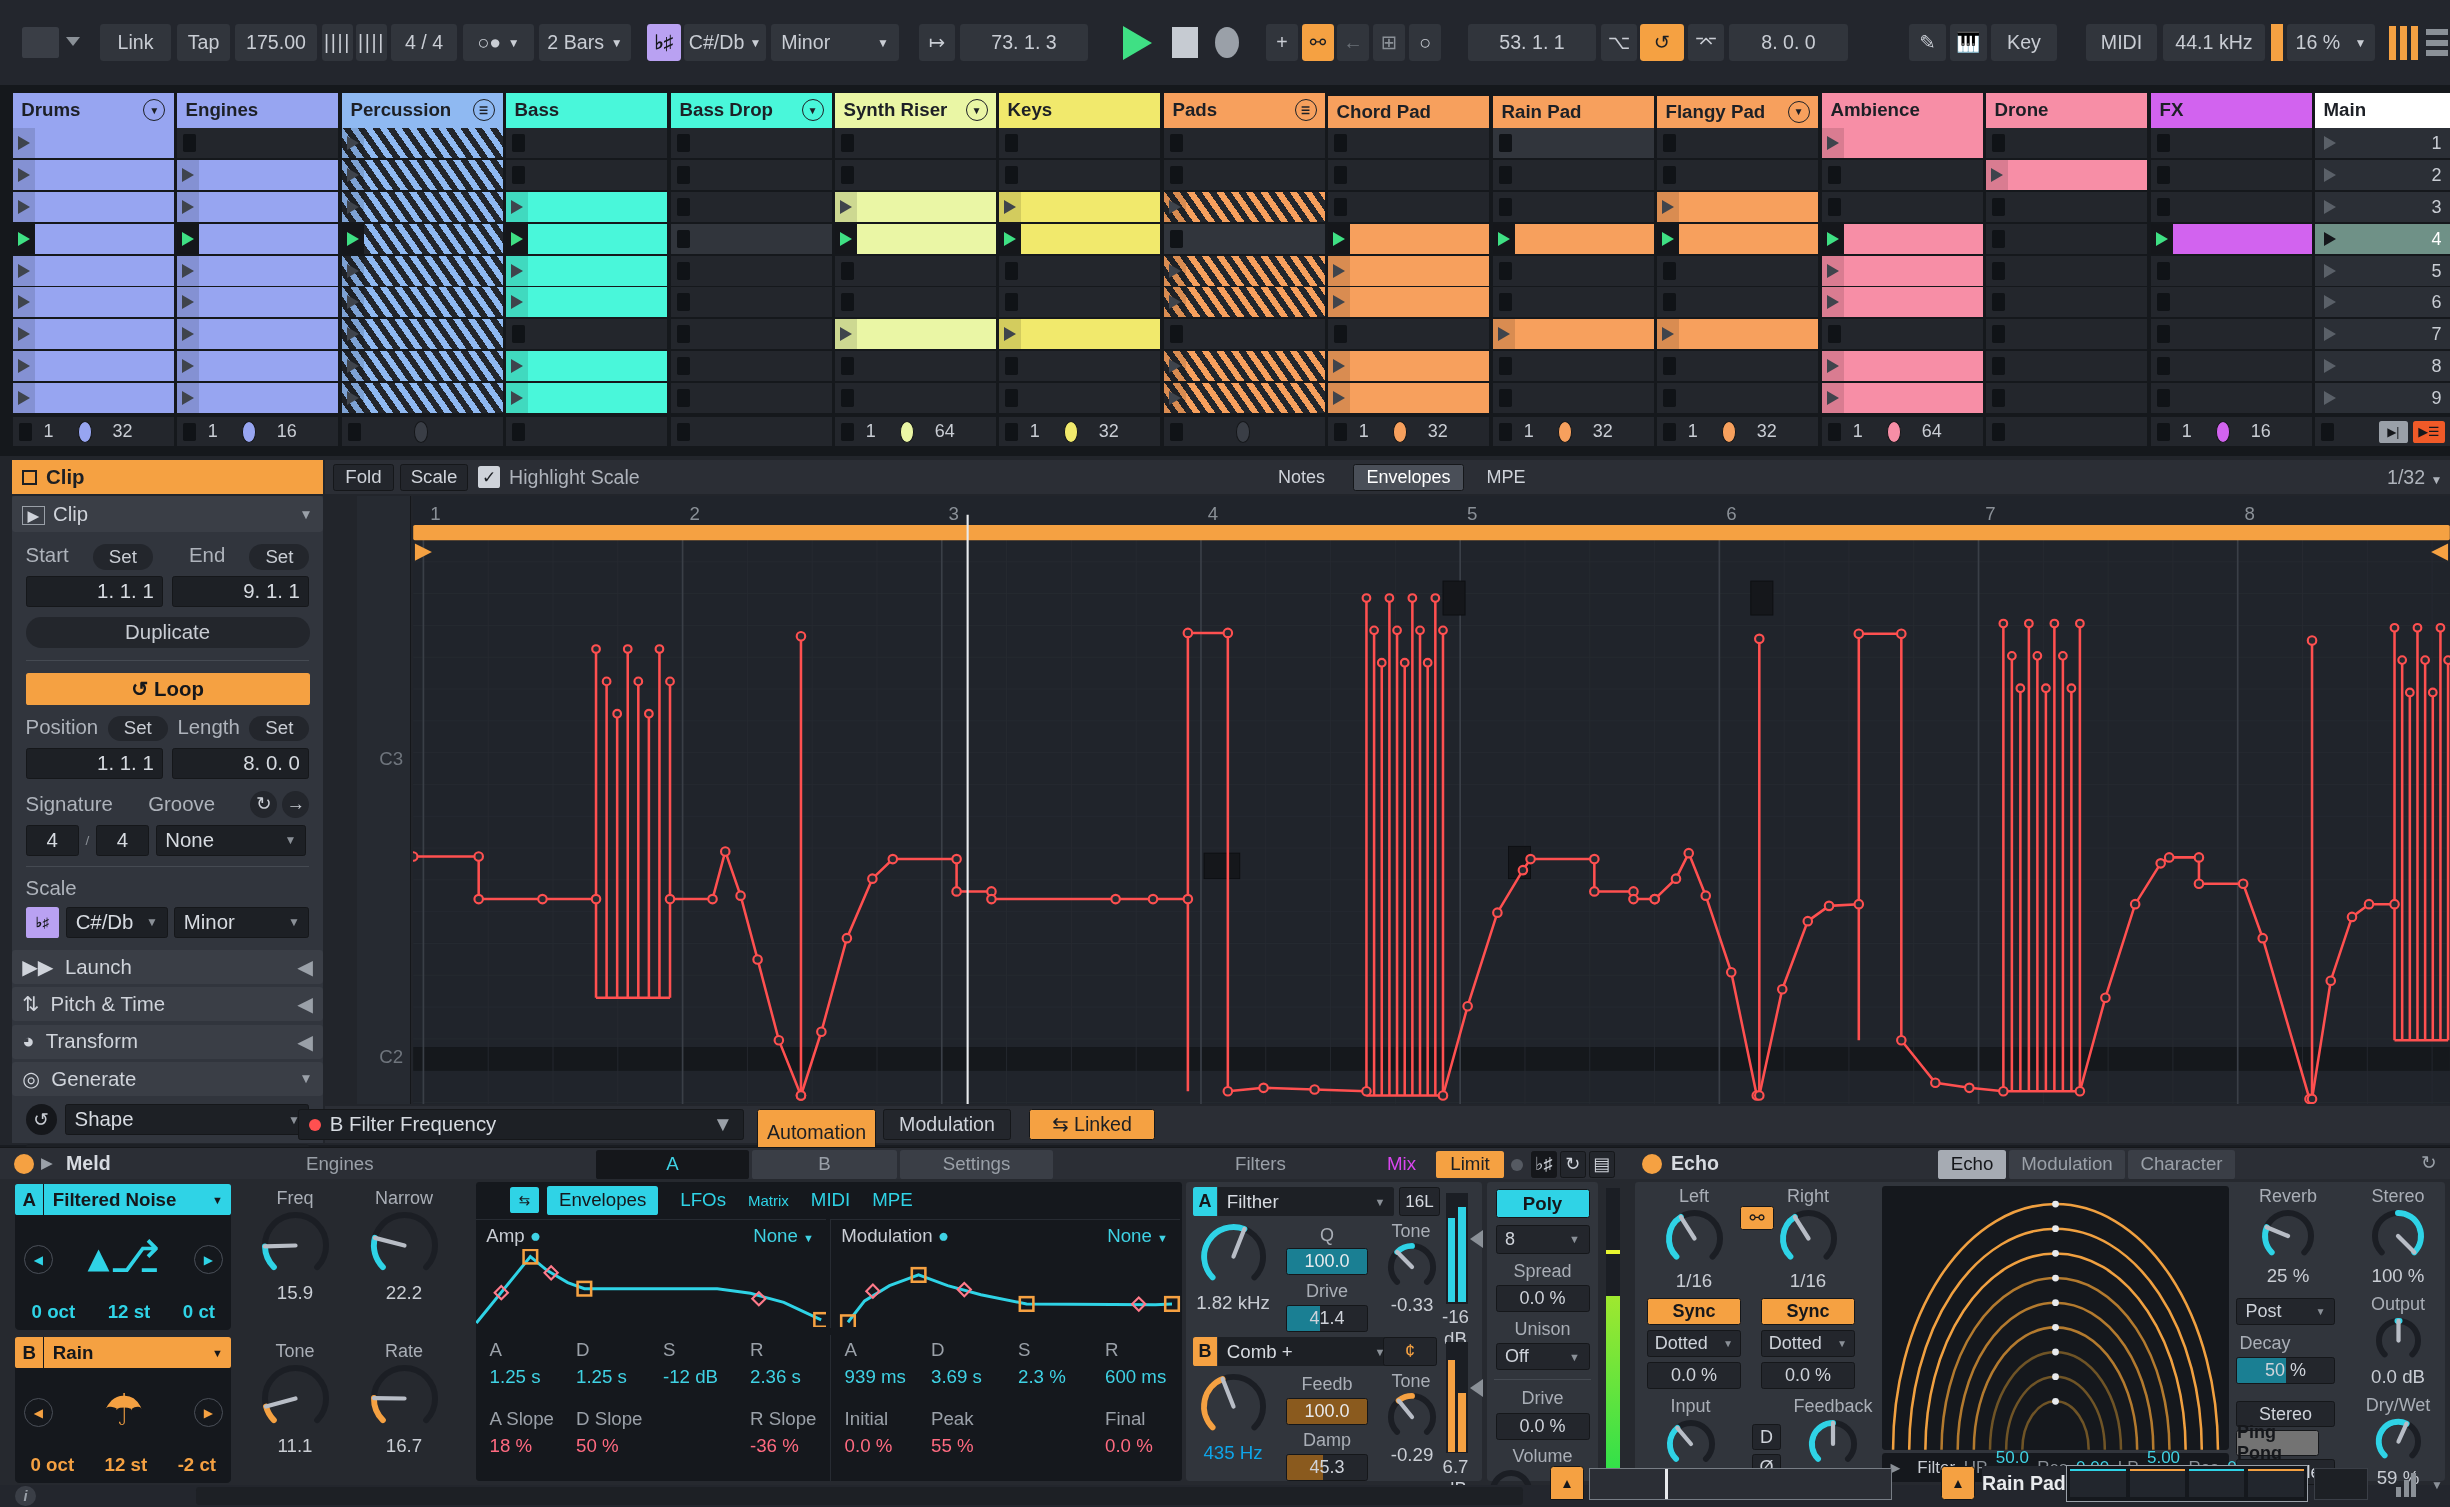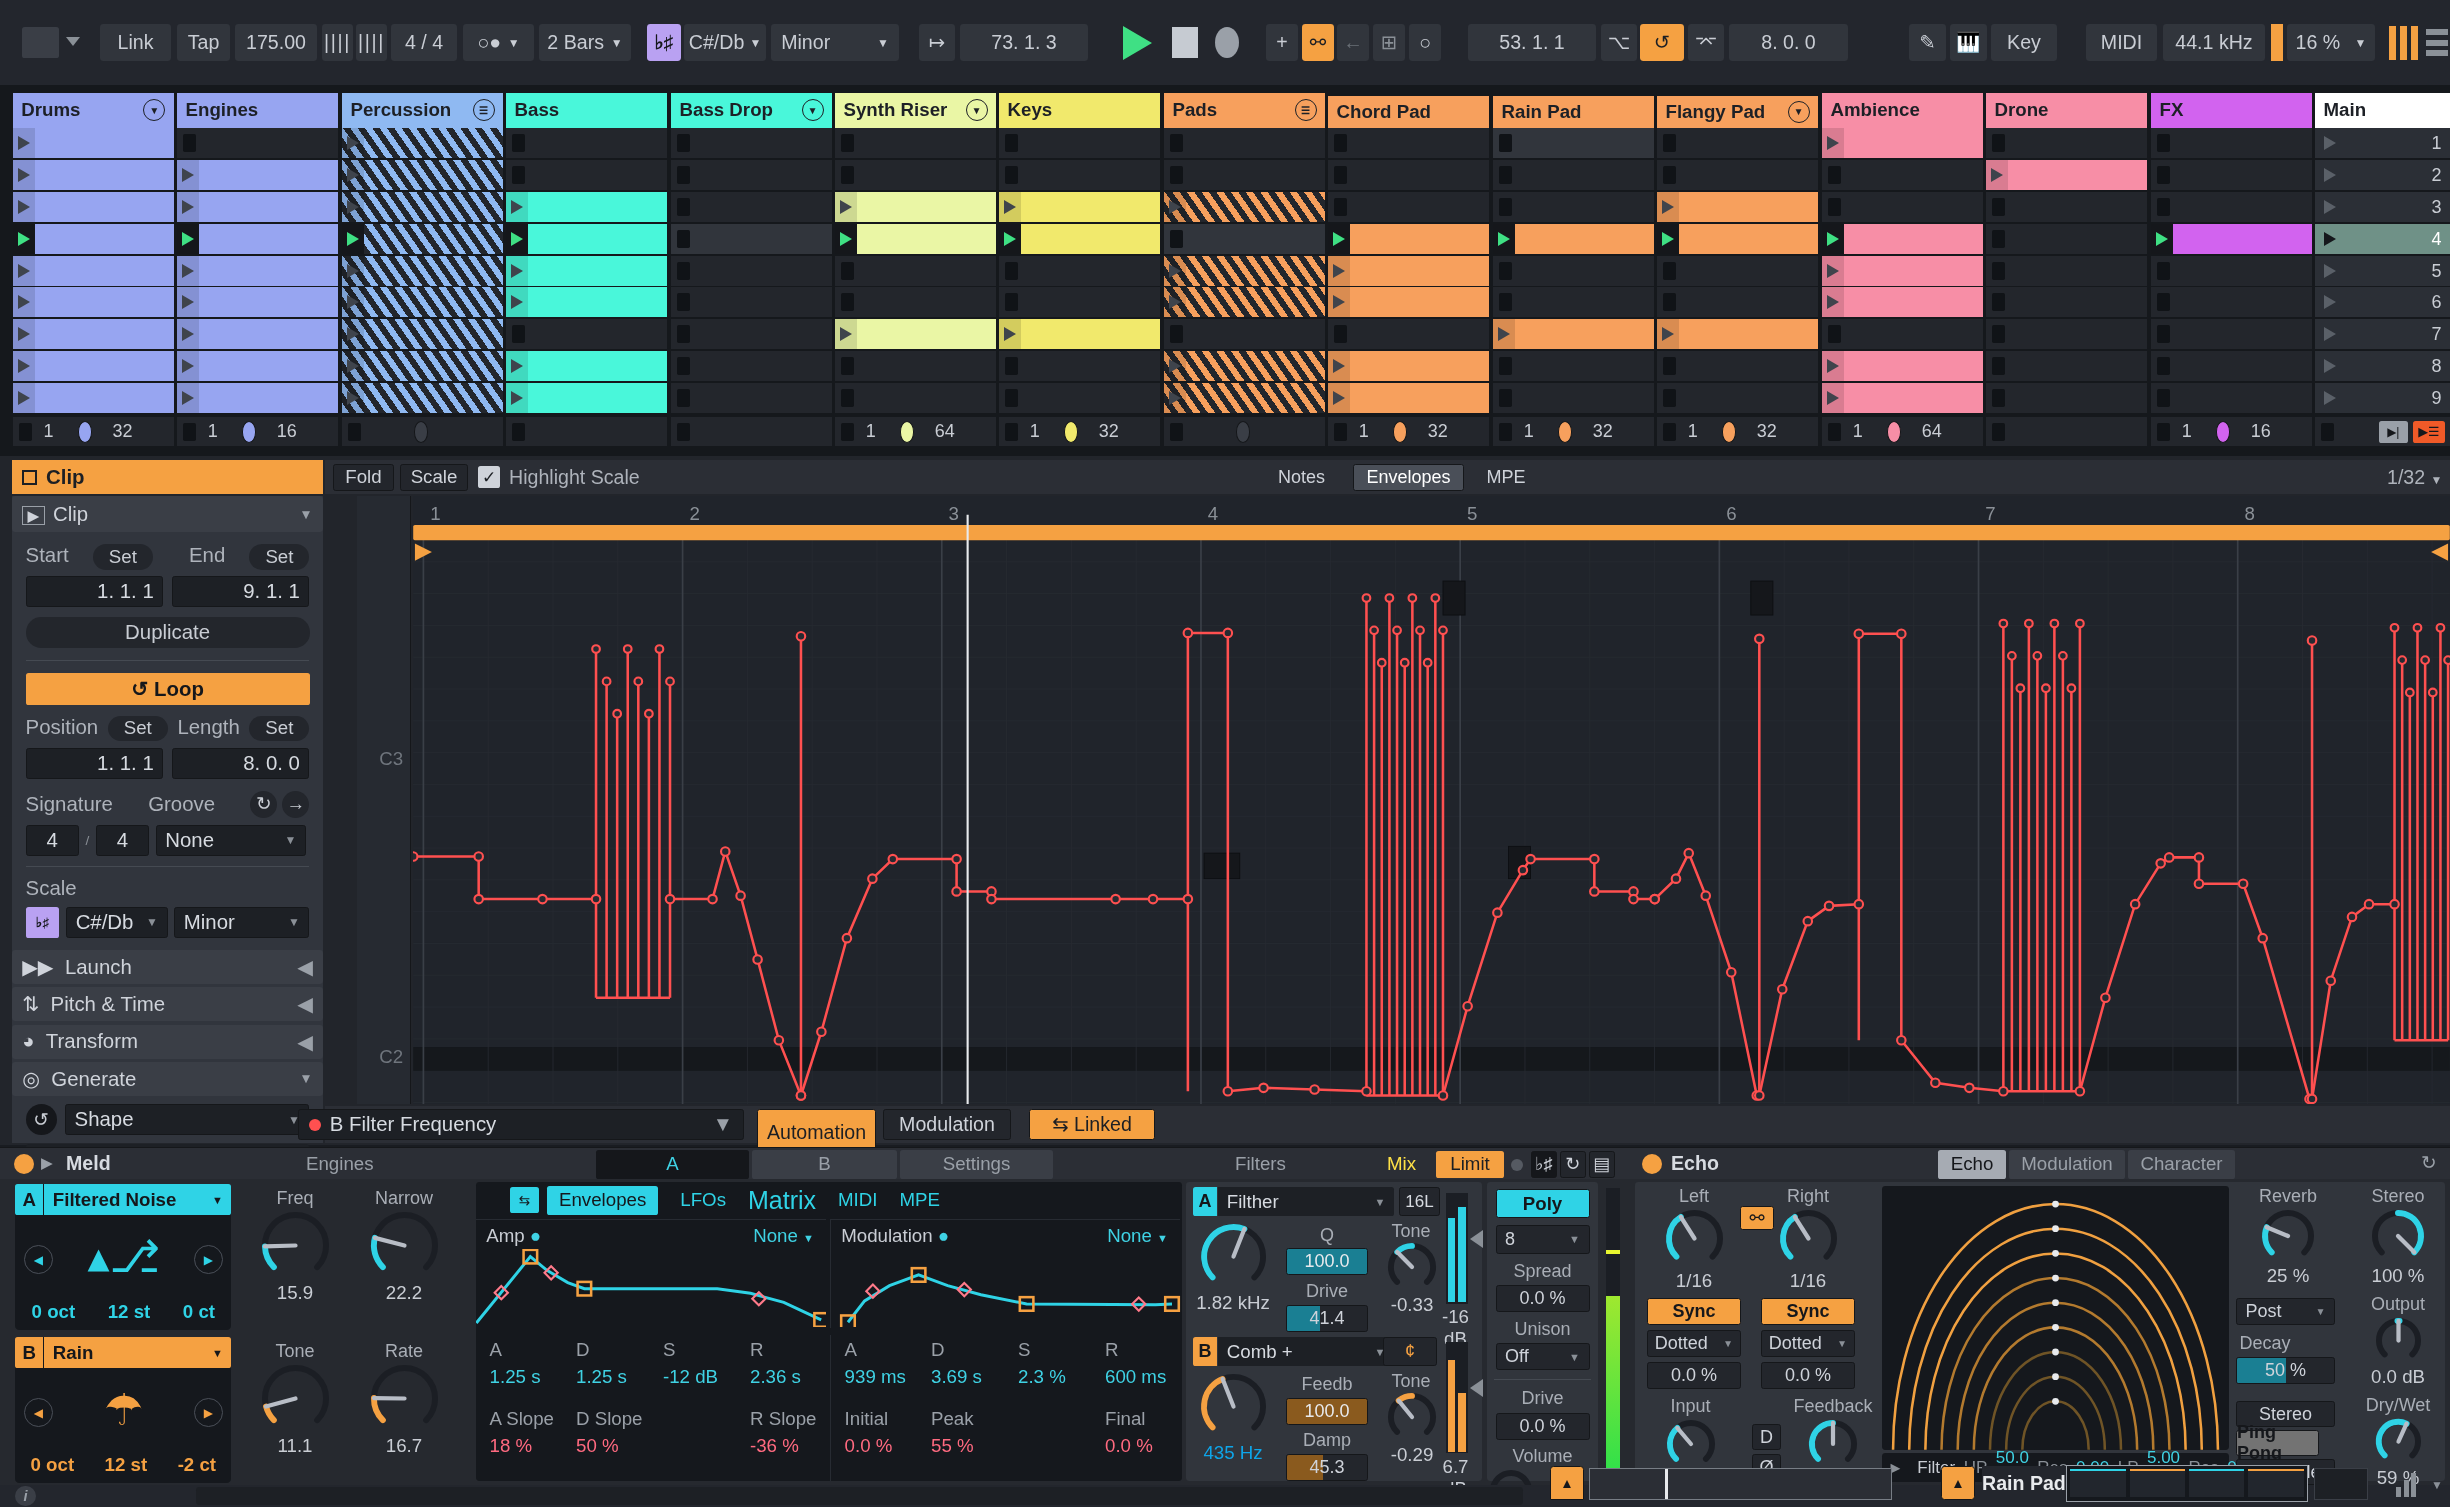--- a/index.html
+++ b/index.html
@@ -1160,21 +1160,21 @@
 
   <div id="devbar" class="abs">
     <div class="abs" style="left:13.6px;top:6px;width:20.4px;height:20.4px;border-radius:50%;background:#f5a142;"></div>
     <span class="abs" style="left:41px;top:6px;color:#9aa0a8;font-size:15.3px;">▶</span>
     <span class="abs" style="left:66px;top:4.3px;font-size:19.6px;color:#d7dbe1;font-weight:bold;">Meld</span>
     <span class="abs" style="left:306px;top:5.1px;font-size:18.7px;color:#9aa0a8;">Engines</span>
     <div class="abs devtab" style="left:596px;top:1.7px;width:153px;height:29px;background:#15171b;color:#3fd2e4;">A</div>
     <div class="abs devtab" style="left:752px;top:1.7px;width:145px;height:29px;background:#3a3e46;">B</div>
     <div class="abs devtab" style="left:900px;top:1.7px;width:153px;height:29px;background:#3a3e46;">Settings</div>
     <span class="abs" style="left:1235px;top:5.1px;font-size:18.7px;color:#9aa0a8;">Filters</span>
-    <span class="abs" style="left:1387px;top:5.1px;font-size:18.7px;color:#fde047;">Mix</span>
+    <span class="abs" style="left:1387px;top:5.1px;font-size:18.7px;color:#d946ef;">Mix</span>
     <div class="abs devtab orangebox" style="left:1436px;top:2.6px;width:68px;height:27px;background:#f5a142;color:#15171b;">Limit</div>
     <div class="abs" style="left:1511px;top:11px;width:12px;height:12px;border-radius:50%;background:#555a62;"></div>
     <div class="abs vbox" style="left:1531px;top:2.6px;width:25.5px;height:27px;background:#15171b;">♭♯</div>
     <div class="abs vbox" style="left:1560px;top:2.6px;width:25.5px;height:27px;">↻</div>
     <div class="abs vbox" style="left:1589px;top:2.6px;width:25.5px;height:27px;">▤</div>
     <div class="abs" style="left:1642px;top:6px;width:20.4px;height:20.4px;border-radius:50%;background:#f5a142;"></div>
     <span class="abs" style="left:1671px;top:4.3px;font-size:19.6px;color:#d7dbe1;font-weight:bold;">Echo</span>
     <div class="abs devtab" style="left:1938px;top:1.7px;width:68px;height:29px;background:#a6abb3;color:#15171b;">Echo</div>
     <div class="abs devtab" style="left:2009px;top:1.7px;width:116px;height:29px;background:#3a3e46;">Modulation</div>
     <div class="abs devtab" style="left:2128px;top:1.7px;width:107px;height:29px;background:#3a3e46;">Character</div>
@@ -1258,21 +1258,21 @@
             <line x1="43" y1="43" x2="7.00444123066022" y2="42.43453657677446" stroke="#b8bdc6" stroke-width="5" stroke-linecap="round"></line>
           </svg>
         </div>
         <div class="dk-value" style="color: rgb(201, 205, 212);">16.7</div>
       </div>
       <div class="dpanel" style="left: 476px; top: 3.4px; width: 706px; height: 299px; background: rgb(21, 24, 29);">
         <div style="display: flex; align-items: center; height: 36px; gap: 22px; padding-left: 71px;">
           <div style="width: 29px; height: 25.5px; background: rgb(47, 211, 230); color: rgb(21, 23, 27); border-radius: 2.6px; display: flex; align-items: center; justify-content: center; position: absolute; left: 34px; top: 5.1px;">⇆</div>
           <div style="font-size: 18.7px; background: rgb(47, 211, 230); color: rgb(21, 23, 27); padding: 3.4px 12px; border-radius: 2.6px;">Envelopes</div>
           <div style="font-size: 18.7px; color: rgb(47, 211, 230);">LFOs</div>
-          <div style="font-size: 25px; color: rgb(47, 211, 230);">Matrix</div>
+          <div style="font-size: 15px; color: rgb(47, 211, 230);">Matrix</div>
           <div style="font-size: 18.7px; color: rgb(47, 211, 230);">MIDI</div>
           <div style="font-size: 18.7px; color: rgb(47, 211, 230);">MPE</div>
         </div>
         <div style="position: absolute; left: 0px; top: 37px; width: 350px; height: 109px; border-top: 0.9px solid rgb(39, 43, 50);">
           <div style="position: absolute; left: 10.2px; top: 5.1px; font-size: 18.7px; color: rgb(201, 205, 212);">Amp <span style="color:#3fd2e4;">●</span></div>
           <div style="position: absolute; right: 12px; top: 5.1px; font-size: 18.7px; color: rgb(63, 210, 228);">None <span style="font-size:11px;">▼</span></div>
           <svg width="350" height="78" style="position:absolute;left:0;top:29px;" viewBox="0 0 412 92">
             <polyline points="0,87.3 63.7,9 83.30000000000001,25.2 107.80000000000001,39.6 127.4,46.800000000000004 284.20000000000005,46.800000000000004 323.40000000000003,52.2 362.6,63 406.70000000000005,83.7" fill="none" stroke="#2fd3e6" stroke-width="3.5"></polyline>
             <rect x="55.7" y="1" width="16" height="16" fill="none" stroke="#f5a142" stroke-width="3"></rect>
             <rect x="119.4" y="38.800000000000004" width="16" height="16" fill="none" stroke="#f5a142" stroke-width="3"></rect>

